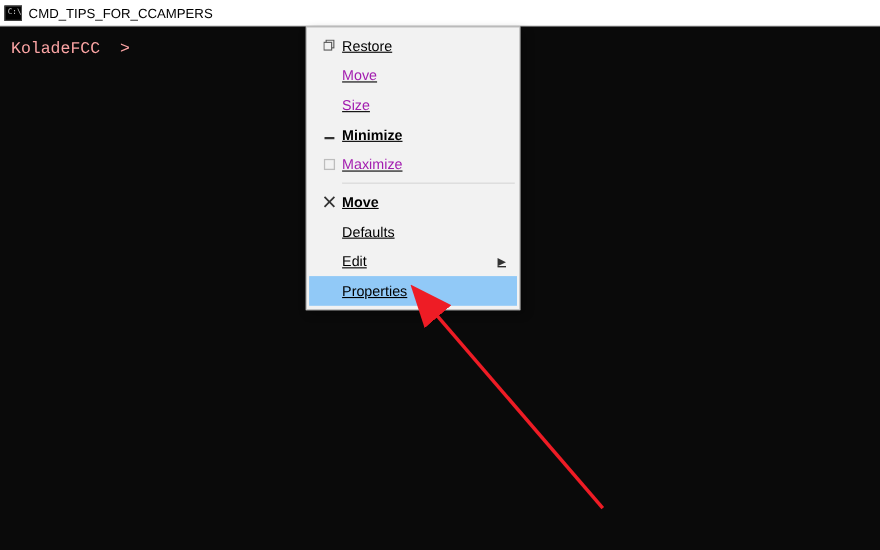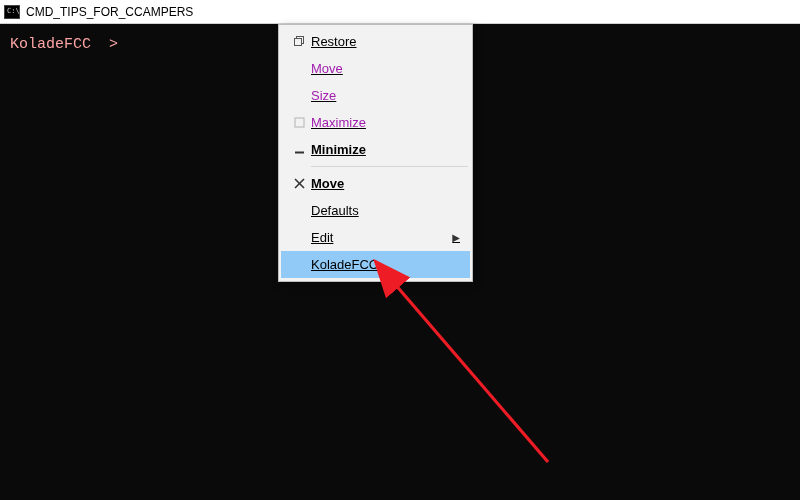--- a/index.html
+++ b/index.html
@@ -119,35 +119,35 @@
     <span class="label">Restore</span>
   </div>
   <div class="menu-item disabled">
     <span class="icon-slot"></span>
     <span class="label">Move</span>
   </div>
   <div class="menu-item disabled">
     <span class="icon-slot"></span>
     <span class="label">Size</span>
   </div>
+  <div class="menu-item bold">
+    <span class="icon-slot minimize-icon">
+      <svg viewBox="0 0 11 11">
+          <line x1="1" y1="8.5" x2="10" y2="8.5" stroke="#333" stroke-width="2"></line>
+        </svg>
+    </span>
+    <span class="label">Minimize</span>
+  </div>
   <div class="menu-item disabled">
     <span class="icon-slot maximize-icon">
       <svg viewBox="0 0 11 11">
           <rect x="1" y="1" width="9" height="9" fill="none" stroke="#bdbdbd" stroke-width="1.2"></rect>
         </svg>
     </span>
     <span class="label">Maximize</span>
-  </div>
-  <div class="menu-item bold">
-    <span class="icon-slot minimize-icon">
-      <svg viewBox="0 0 11 11">
-          <line x1="1" y1="8.5" x2="10" y2="8.5" stroke="#333" stroke-width="2"></line>
-        </svg>
-    </span>
-    <span class="label">Minimize</span>
   </div>
   <div class="separator"></div>
   <div class="menu-item bold">
     <span class="icon-slot close-icon">
       <svg viewBox="0 0 11 11">
           <line x1="1" y1="1" x2="10" y2="10" stroke="#333" stroke-width="1.6"></line>
           <line x1="10" y1="1" x2="1" y2="10" stroke="#333" stroke-width="1.6"></line>
         </svg>
     </span>
     <span class="label">Move</span>
@@ -156,21 +156,21 @@
     <span class="icon-slot"></span>
     <span class="label">Defaults</span>
   </div>
   <div class="menu-item">
     <span class="icon-slot"></span>
     <span class="label">Edit</span>
     <span class="arrow">▶</span>
   </div>
   <div class="menu-item highlight">
     <span class="icon-slot"></span>
-    <span class="label">KoladeFCC</span>
+    <span class="label">Properties</span>
   </div>
 </div>
 
 <svg class="annotation-arrow" width="800" height="500">
   <defs>
     <marker id="ahead" markerWidth="12" markerHeight="10" refX="2" refY="5" orient="auto">
       <polygon points="0,0 12,5 0,10" fill="#ee1c25"></polygon>
     </marker>
   </defs>
   <line x1="548" y1="462" x2="394" y2="283" stroke="#ee1c25" stroke-width="3.2" marker-end="url(#ahead)"></line>

